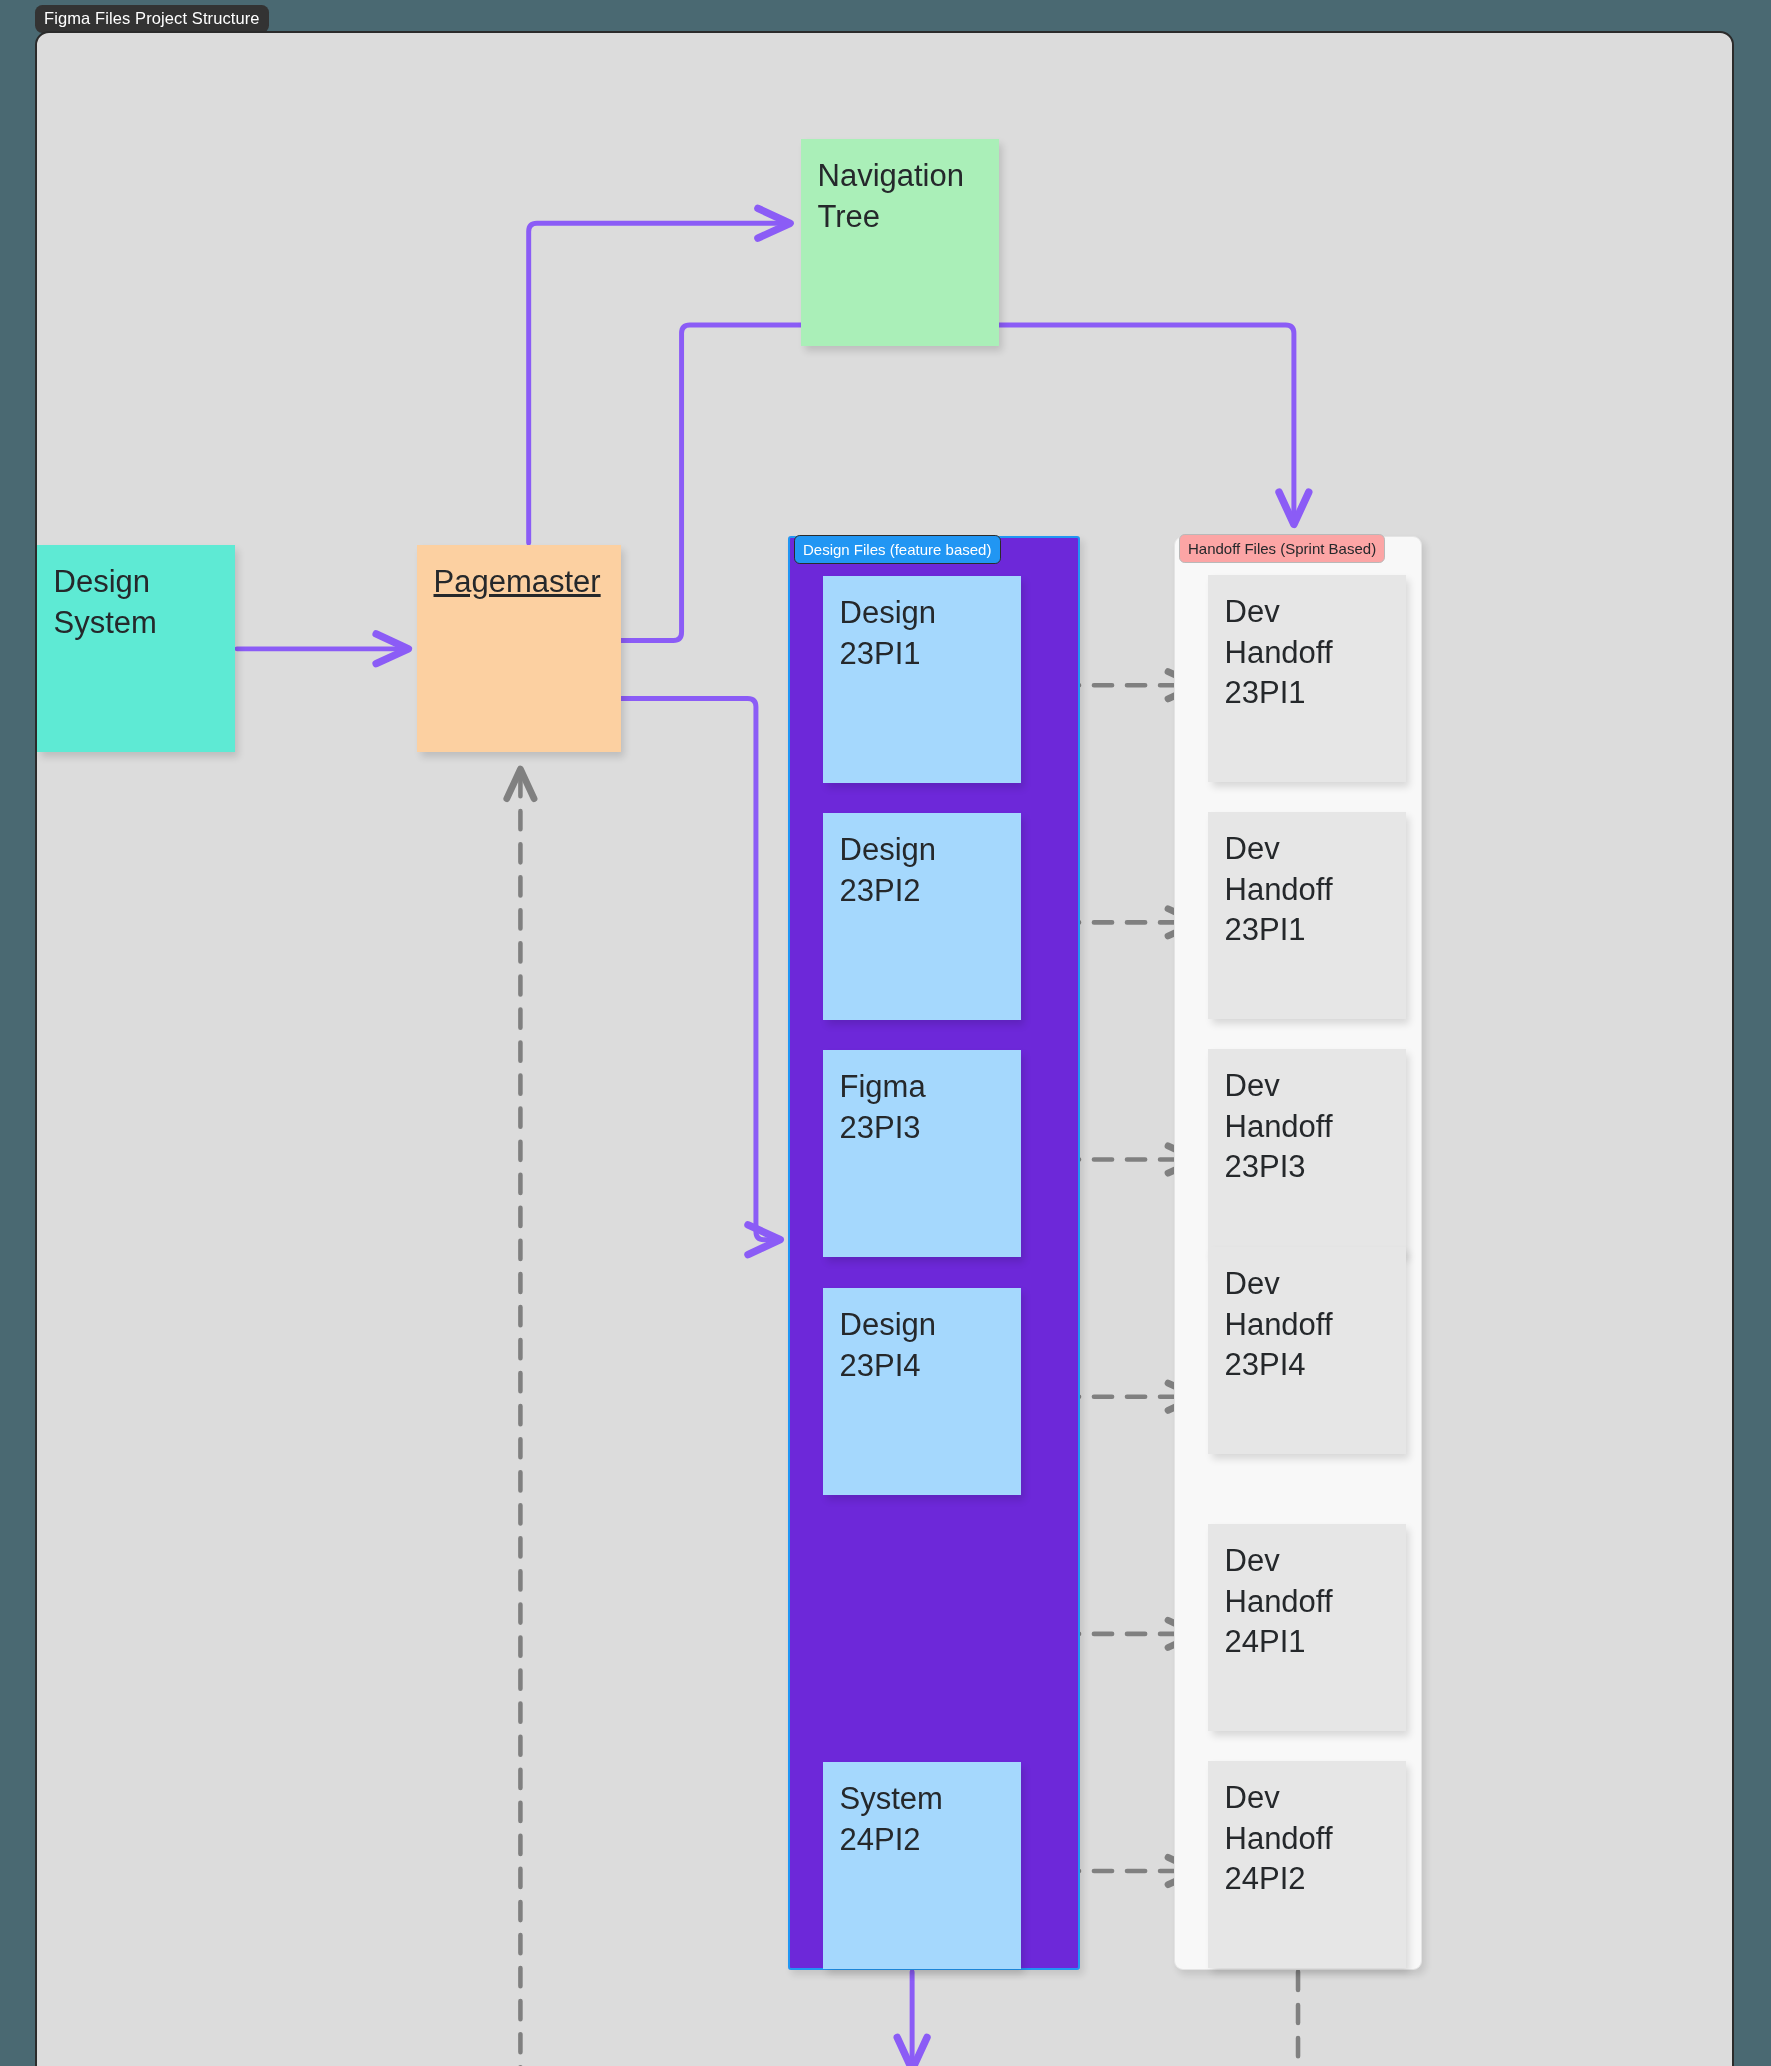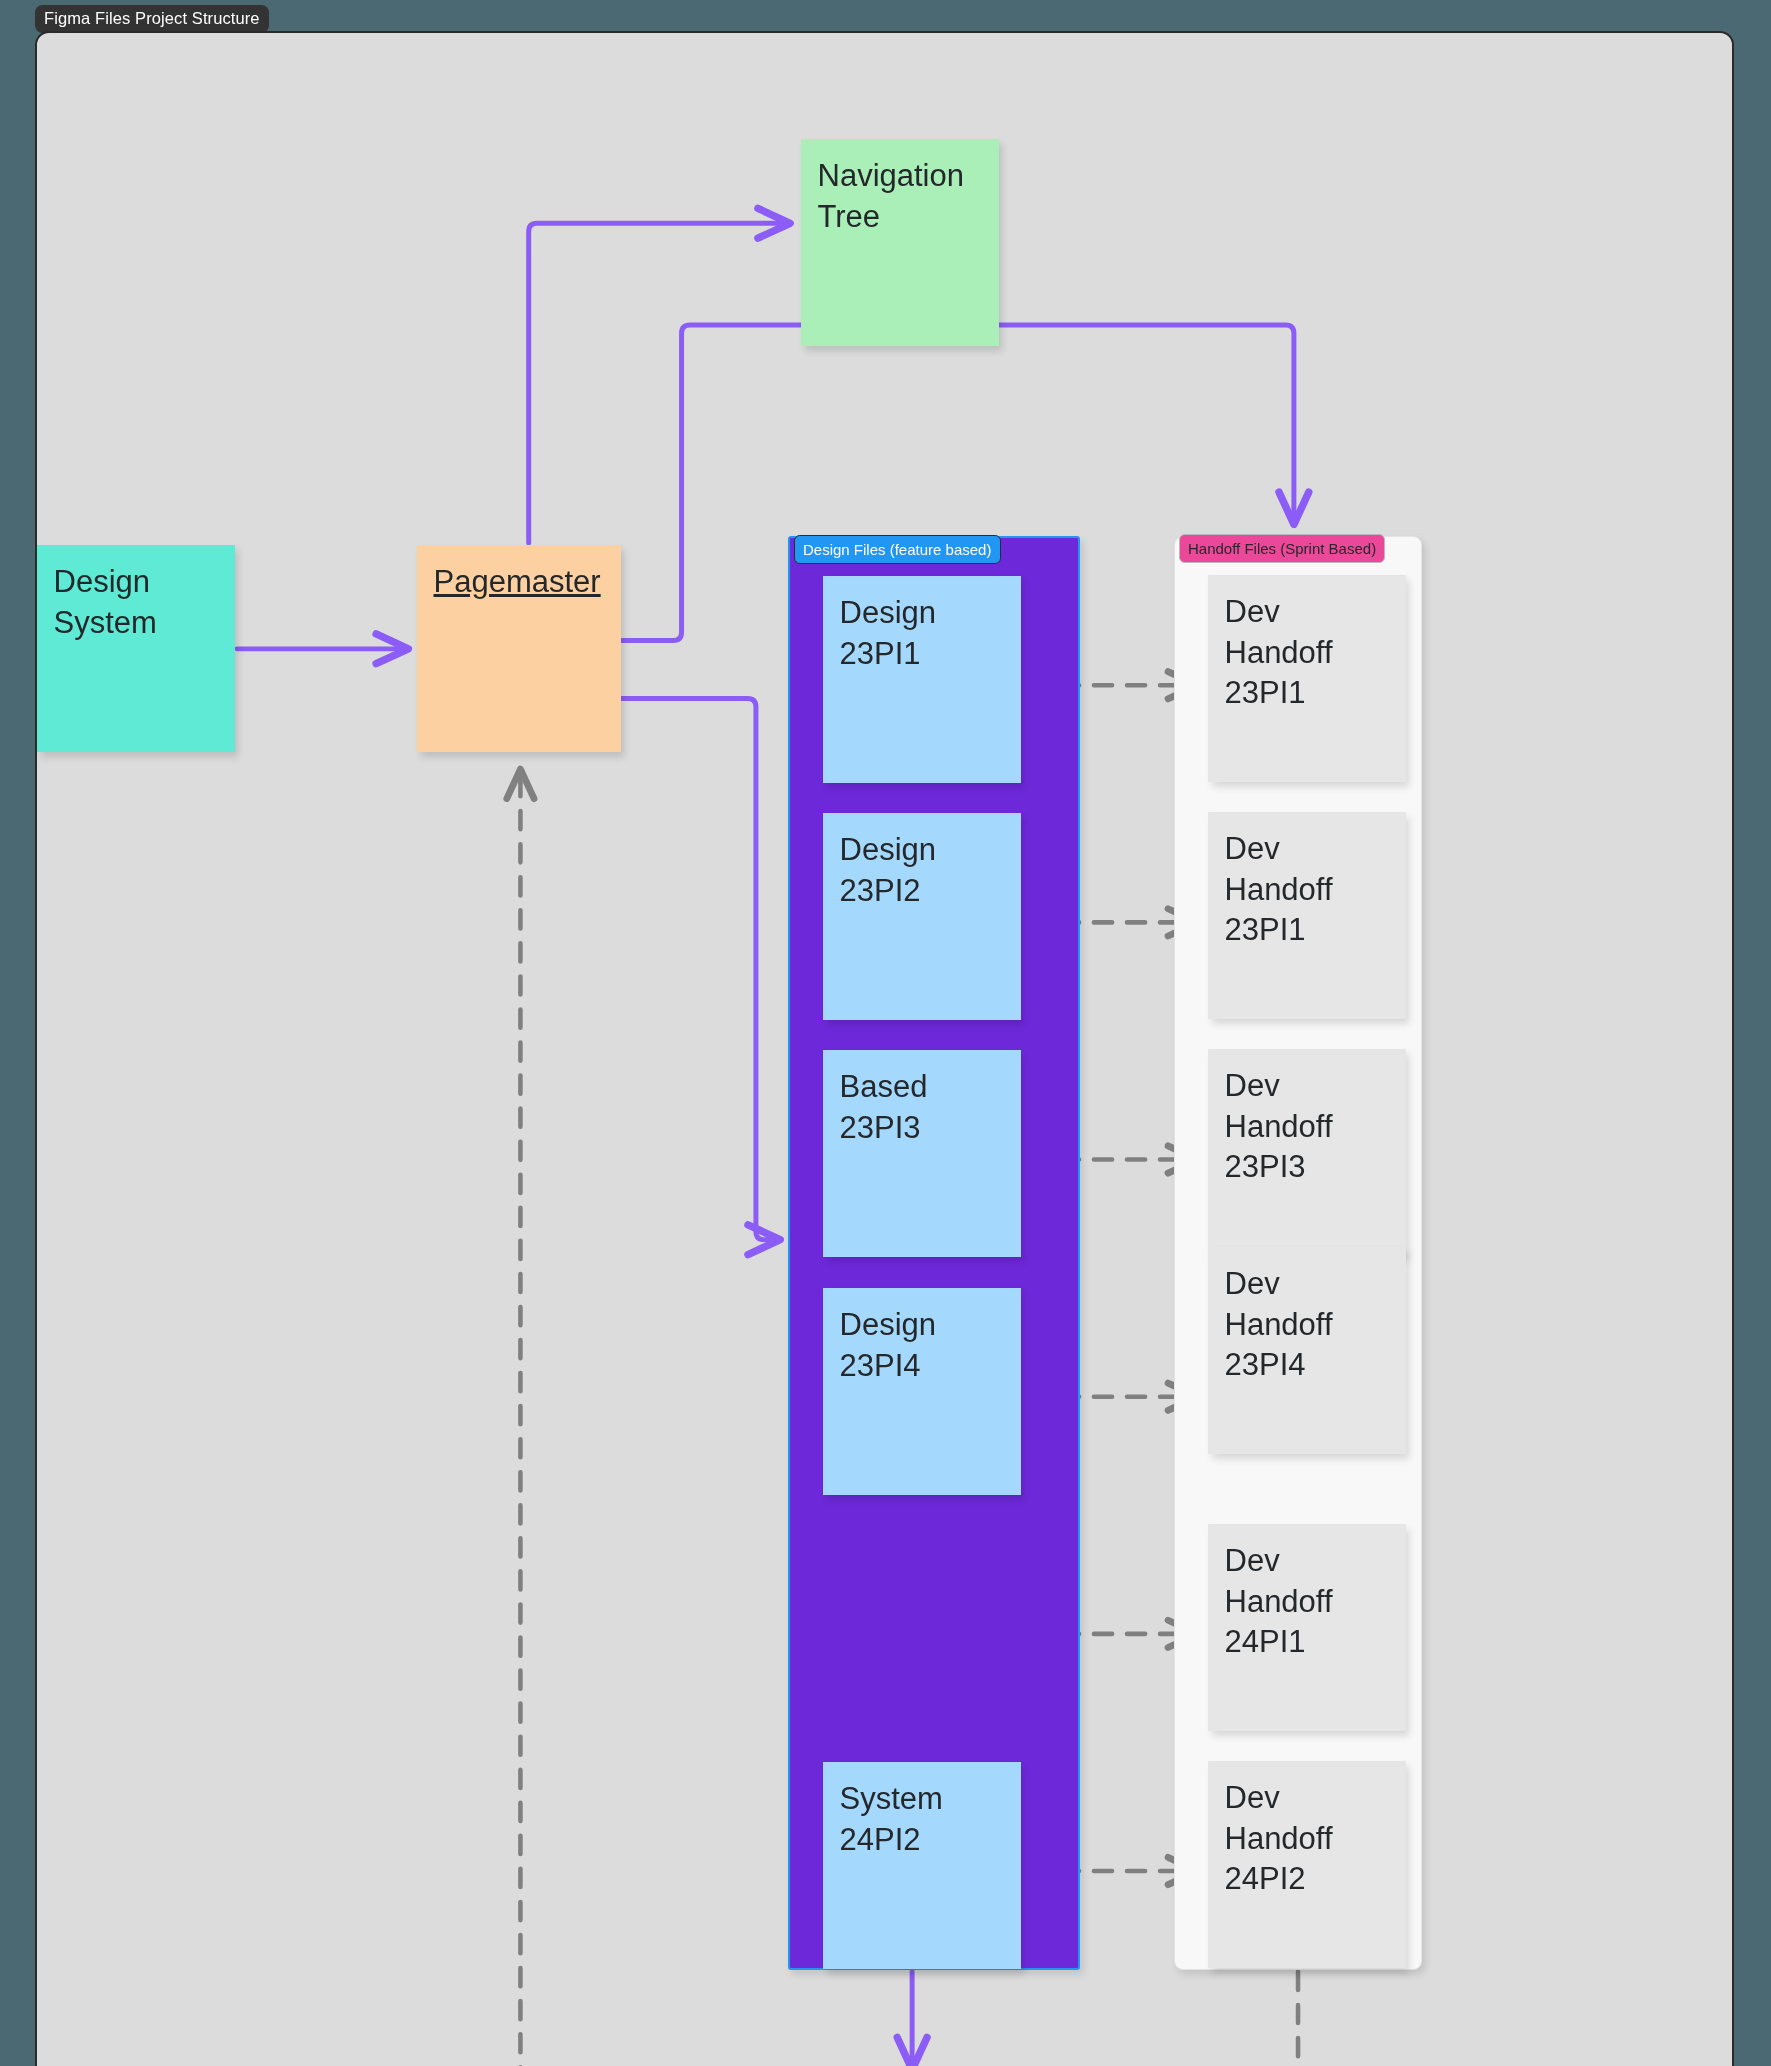--- a/index.html
+++ b/index.html
@@ -109,21 +109,21 @@
     padding: 5.4px 8.3px 6.6px 8.3px;
     border-radius: 5.8px;
     white-space: nowrap;
   }
   .group-label-design {
     background: #2196f3;
     color: #ffffff;
     border: 1.7px solid #2b2b2b;
   }
   .group-label-handoff {
-    background: #ec4899;
+    background: #fca5a5;
     color: #25282b;
     border: 0.8px solid #b9b9b9;
   }
 
   
   .card {
     position: absolute;
     left: 33px;
     width: 198px; height: 207px;
     box-sizing: border-box;
@@ -194,21 +194,21 @@
     <div class="group group-design-files">
       <div class="group-label group-label-design">Design Files (feature based)</div>
 
       <div class="card card-design" style="top:38px">
         <span>Design 23PI1</span>
       </div>
       <div class="card card-design" style="top:275px">
         <span>Design 23PI2</span>
       </div>
       <div class="card card-design" style="top:512px">
-        <span>Based 23PI3</span>
+        <span>Figma 23PI3</span>
       </div>
       <div class="card card-design" style="top:750px">
         <span>Design 23PI4</span>
       </div>
       <div class="card card-design" style="top:1224px">
         <span>System 24PI2</span>
       </div>
     </div>
 
     <div class="group group-handoff-files">

